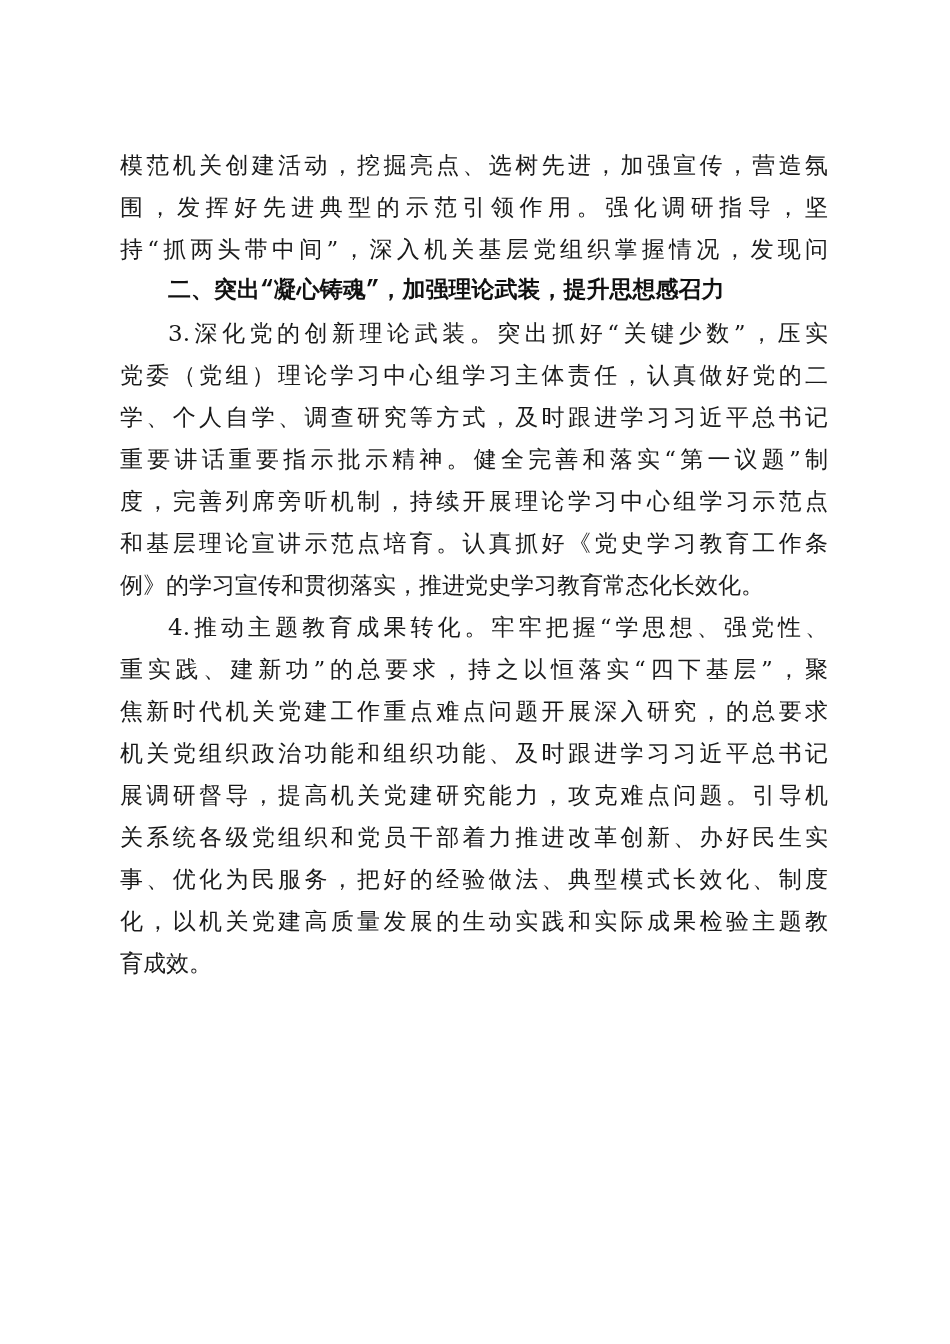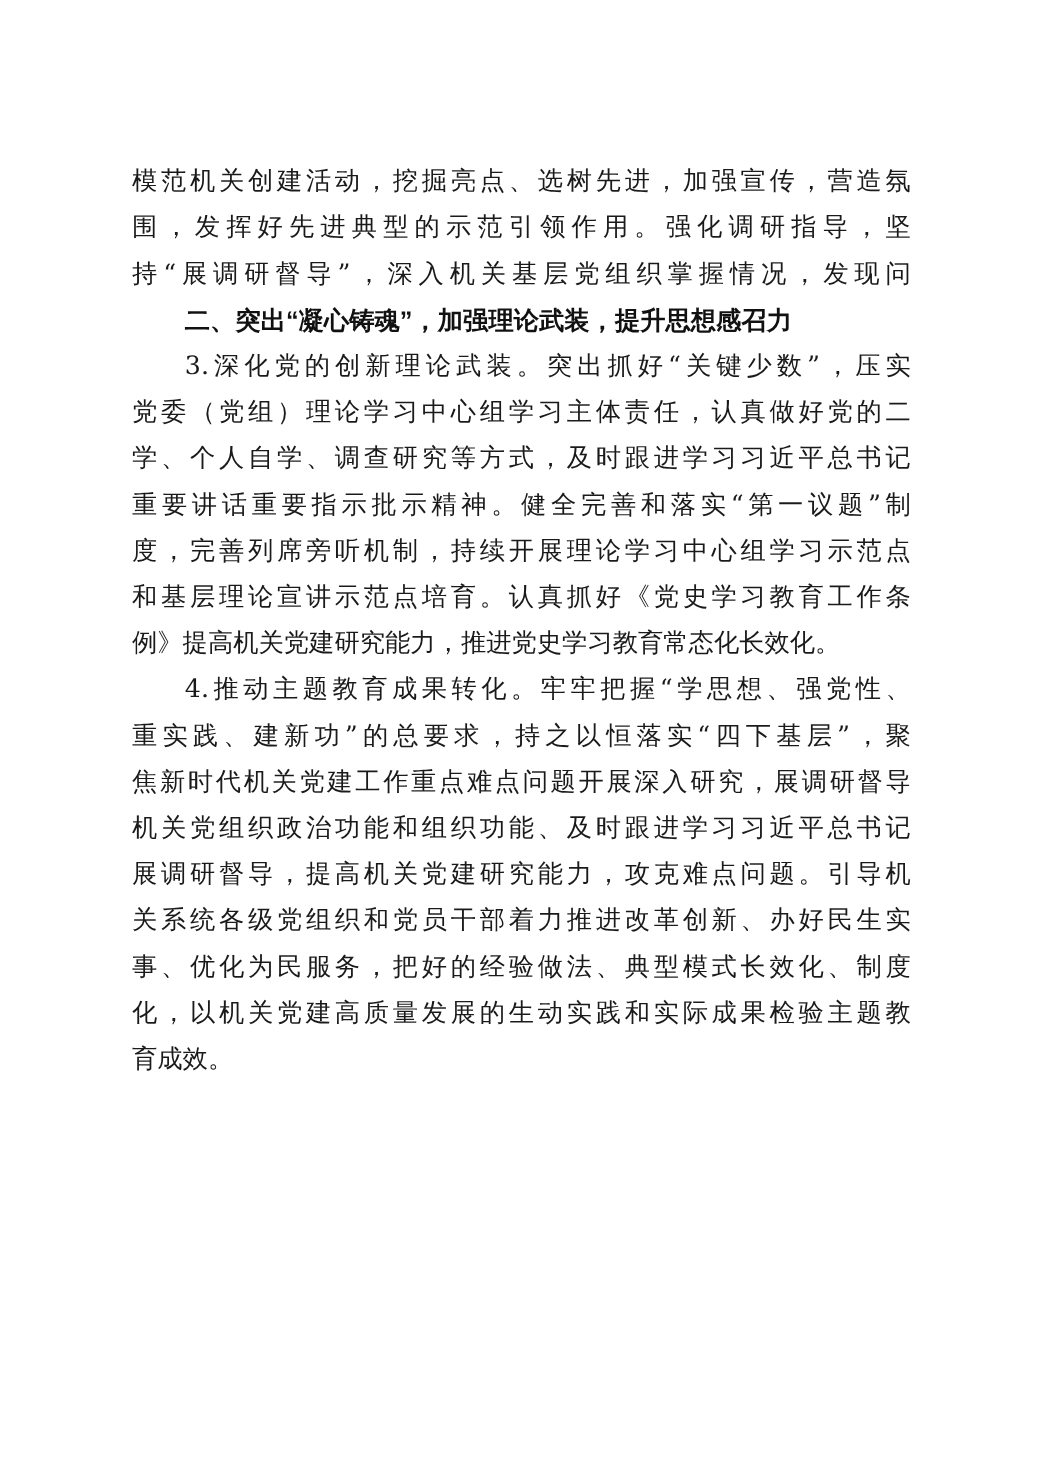--- a/index.html
+++ b/index.html
@@ -17,55 +17,55 @@
   .line {
     display: block;
     height: 42px;
     white-space: nowrap;
     text-align: justify;
     text-align-last: justify;
   }
   .line.last { text-align-last: left; }
   .line.indent { padding-left: 48px; }
   .heading {
-    font-family: Liberation Sans, sans-serif;
+    font-family: Liberation Mono, monospace;
     font-weight: bold;
     font-size: 23px;
     color: #111111;
   }
 </style>
 </head>
 <body>
 
 <div class="page">
 
   <div>
     <span class="line">模范机关创建活动，挖掘亮点、选树先进，加强宣传，营造氛</span>
     <span class="line">围，发挥好先进典型的示范引领作用。强化调研指导，坚</span>
-    <span class="line">持“展调研督导”，深入机关基层党组织掌握情况，发现问</span>
+    <span class="line">持“抓两头带中间”，深入机关基层党组织掌握情况，发现问</span>
   </div>
 
   <div>
     <span class="line last indent heading">二、突出“凝心铸魂”，加强理论武装，提升思想感召力</span>
   </div>
 
   <div>
     <span class="line indent">3.深化党的创新理论武装。突出抓好“关键少数”，压实</span>
     <span class="line">党委（党组）理论学习中心组学习主体责任，认真做好党的二</span>
     <span class="line">学、个人自学、调查研究等方式，及时跟进学习习近平总书记</span>
     <span class="line">重要讲话重要指示批示精神。健全完善和落实“第一议题”制</span>
     <span class="line">度，完善列席旁听机制，持续开展理论学习中心组学习示范点</span>
     <span class="line">和基层理论宣讲示范点培育。认真抓好《党史学习教育工作条</span>
-    <span class="line last">例》提高机关党建研究能力，推进党史学习教育常态化长效化。</span>
+    <span class="line last">例》的学习宣传和贯彻落实，推进党史学习教育常态化长效化。</span>
   </div>
 
   <div>
     <span class="line indent">4.推动主题教育成果转化。牢牢把握“学思想、强党性、</span>
     <span class="line">重实践、建新功”的总要求，持之以恒落实“四下基层”，聚</span>
-    <span class="line">焦新时代机关党建工作重点难点问题开展深入研究，展调研督导</span>
+    <span class="line">焦新时代机关党建工作重点难点问题开展深入研究，的总要求</span>
     <span class="line">机关党组织政治功能和组织功能、及时跟进学习习近平总书记</span>
     <span class="line">展调研督导，提高机关党建研究能力，攻克难点问题。引导机</span>
     <span class="line">关系统各级党组织和党员干部着力推进改革创新、办好民生实</span>
     <span class="line">事、优化为民服务，把好的经验做法、典型模式长效化、制度</span>
     <span class="line">化，以机关党建高质量发展的生动实践和实际成果检验主题教</span>
     <span class="line last">育成效。</span>
   </div>
 
 </div>
 

